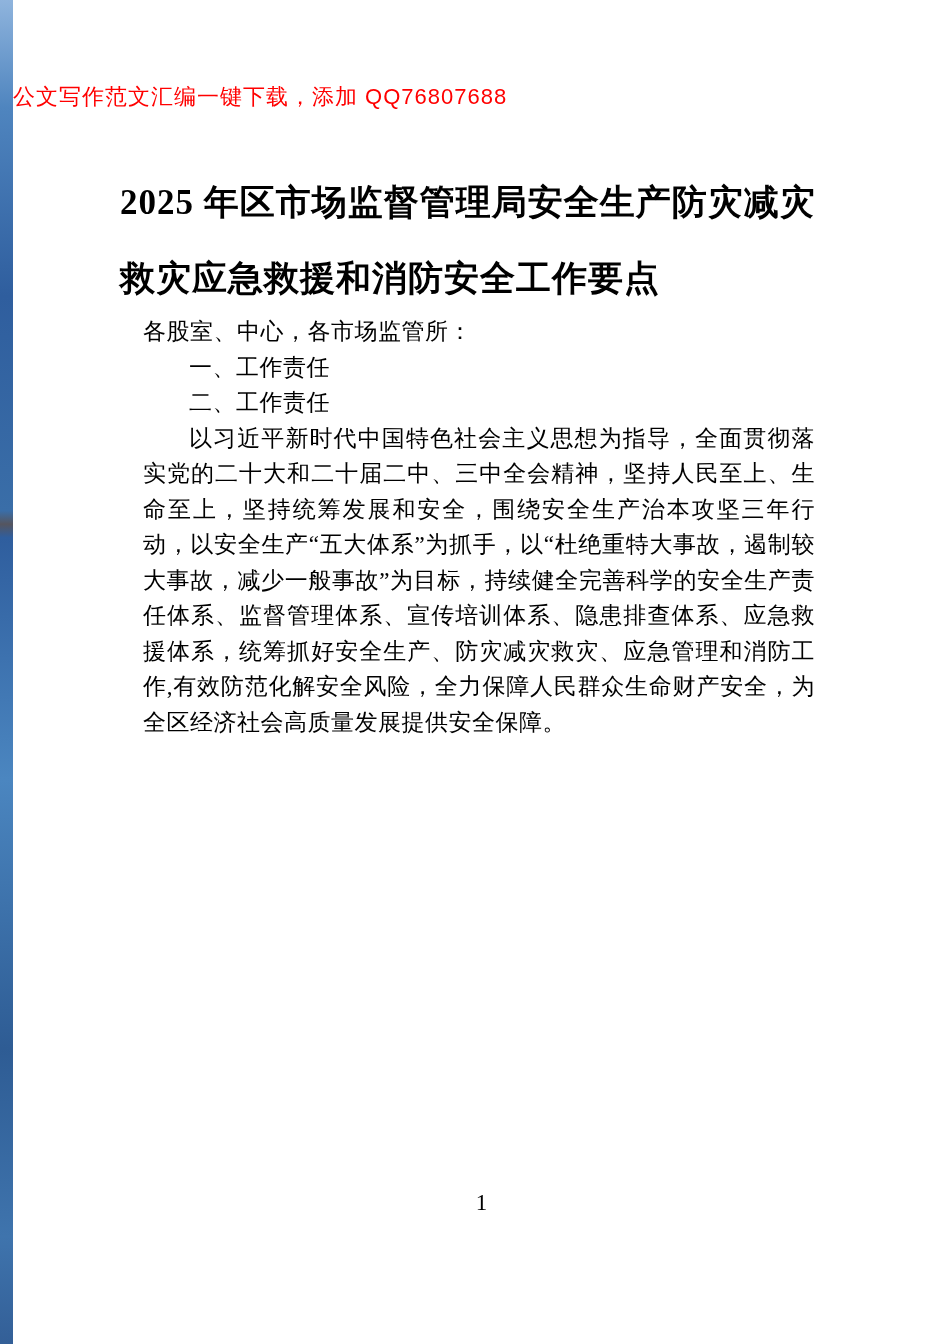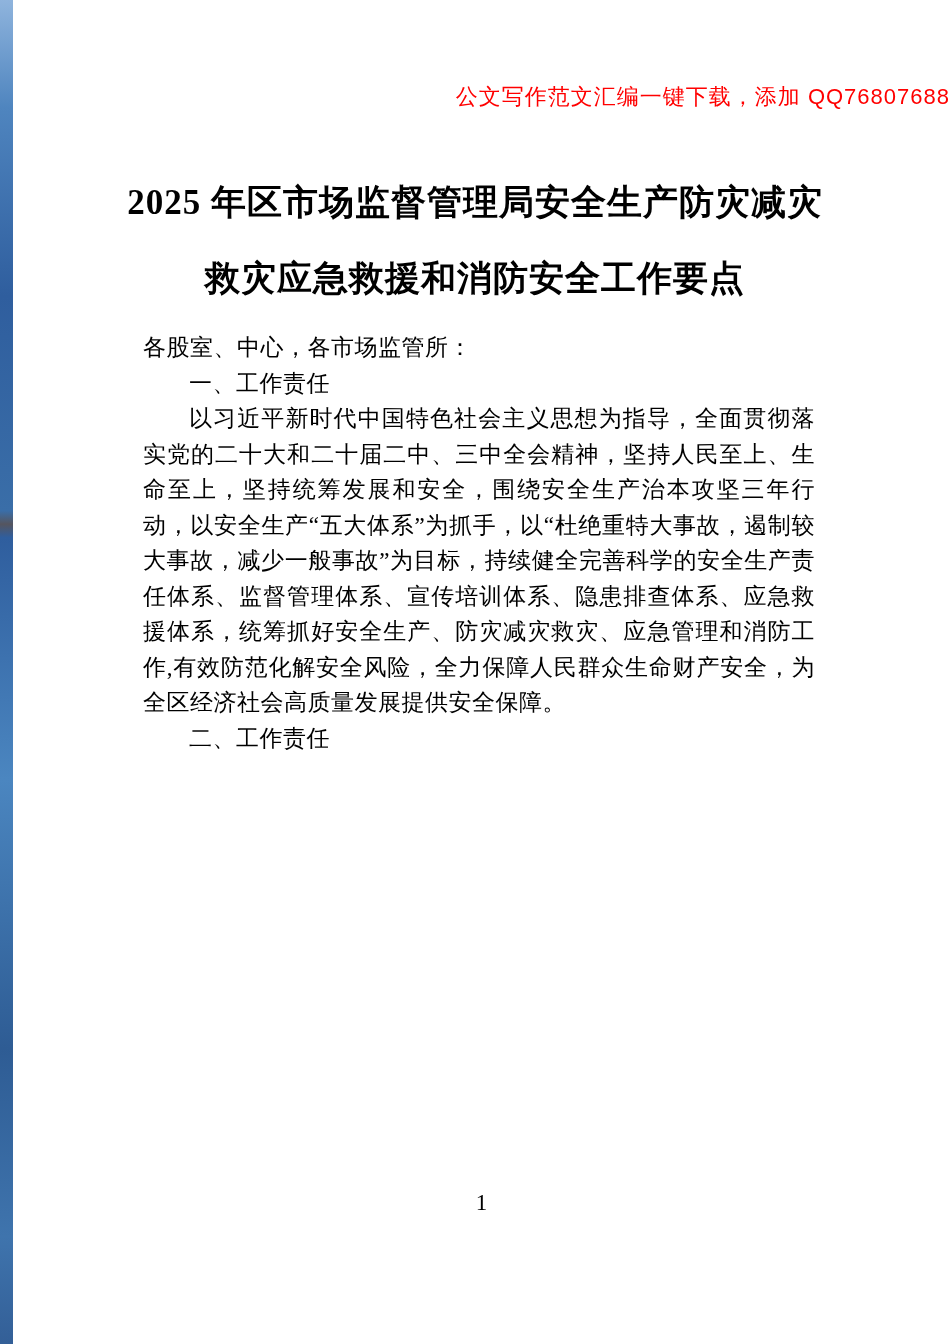--- a/index.html
+++ b/index.html
@@ -26,43 +26,42 @@
       #4b86c0 58%,
       #2e5c94 78%,
       #3f74ad 92%,
       #335f97 100%);
   }
 
   .notice {
     position: absolute;
     top: 82px; left: 13px;
     width: 937px;
-    text-align: right;
+    text-align: left;
     color: #ff0000;
     font-size: 22px;
     letter-spacing: 1px;
     font-family: "Liberation Sans", sans-serif;
   }
 
   .doc-title {
     position: absolute;
     top: 165px;
     left: 120px;
     width: 710px;
-    text-align: center;
     font-size: 35px;
     font-weight: bold;
     line-height: 76px;
     letter-spacing: 1px;
     font-family: "Liberation Serif", serif;
   }
 
   .body-text {
     position: absolute;
-    top: 330px;
+    top: 314px;
     left: 143px;
     width: 672px;
     font-size: 23px;
     line-height: 35.5px;
     text-align: justify;
     text-justify: inter-ideograph;
     letter-spacing: 0.5px;
   }
 
   .para { text-indent: 2em; }
@@ -82,17 +81,17 @@
 
 <div class="left-strip"></div>
 
 <div class="notice">公文写作范文汇编一键下载，添加 QQ76807688</div>
 
 <h1 class="doc-title">2025 年区市场监督管理局安全生产防灾减灾救灾应急救援和消防安全工作要点</h1>
 
 <div class="body-text">
   <p class="para no-indent">各股室、中心，各市场监管所：</p>
   <p class="para">一、工作责任</p>
+  <p class="para">二、工作责任</p>
   <p class="para">以习近平新时代中国特色社会主义思想为指导，全面贯彻落实党的二十大和二十届二中、三中全会精神，坚持人民至上、生命至上，坚持统筹发展和安全，围绕安全生产治本攻坚三年行动，以安全生产“五大体系”为抓手，以“杜绝重特大事故，遏制较大事故，减少一般事故”为目标，持续健全完善科学的安全生产责任体系、监督管理体系、宣传培训体系、隐患排查体系、应急救援体系，统筹抓好安全生产、防灾减灾救灾、应急管理和消防工作,有效防范化解安全风险，全力保障人民群众生命财产安全，为全区经济社会高质量发展提供安全保障。</p>
-  <p class="para">二、工作责任</p>
 </div>
 
 <div class="page-number">1</div>
 
 </body></html>

